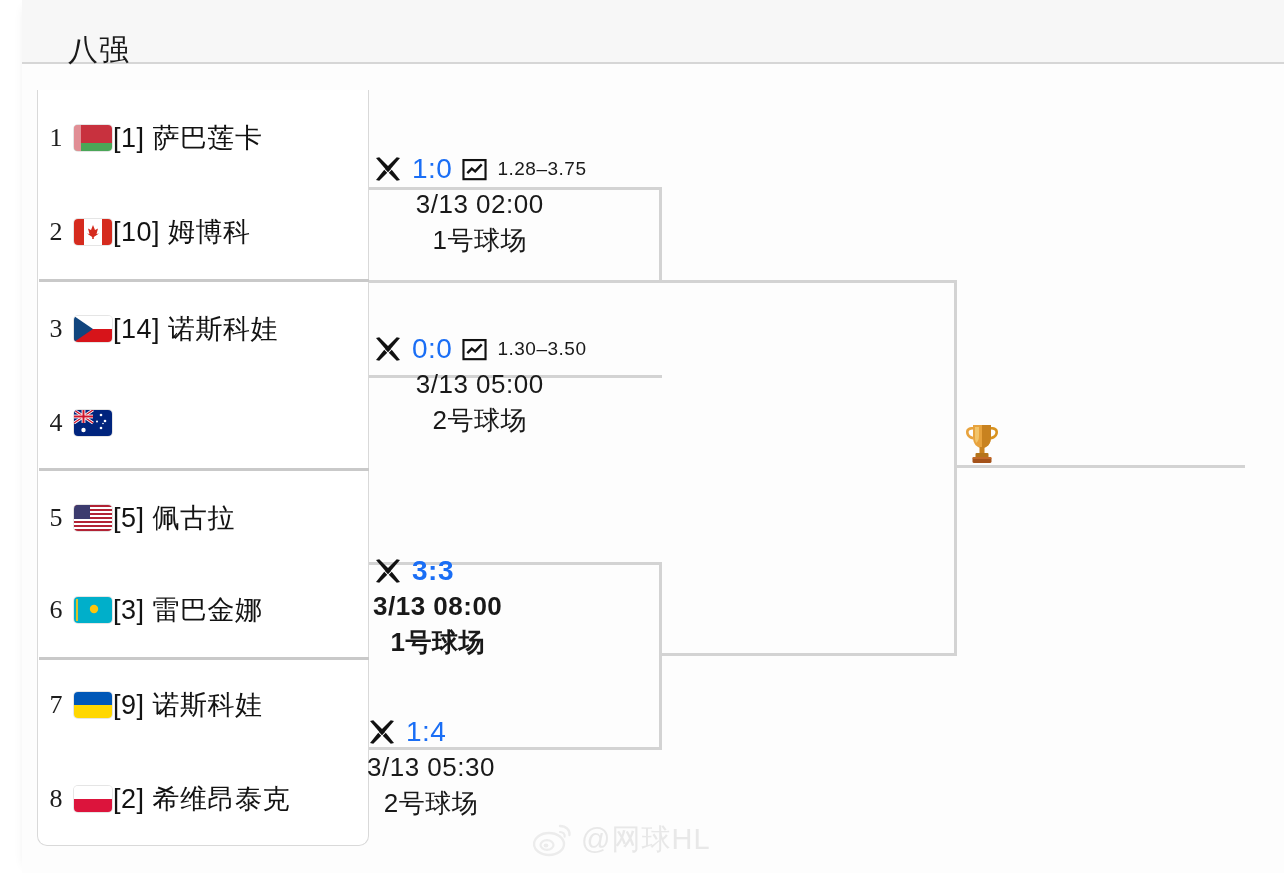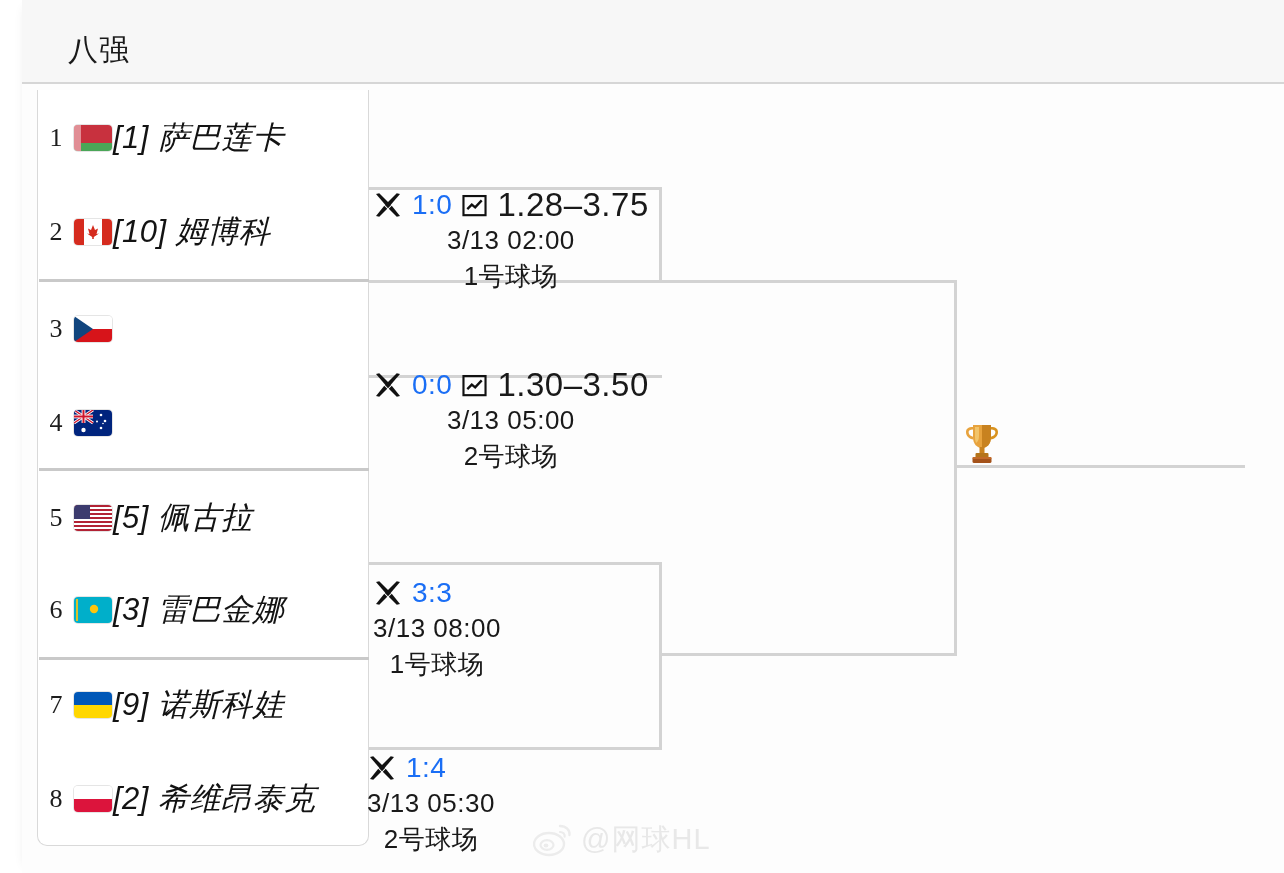--- a/index.html
+++ b/index.html
@@ -25,21 +25,21 @@
     background: #fdfdfd;
     box-shadow: -6px 0 10px -8px rgba(0,0,0,0.08);
   }
 
   
   #round-header {
     position: absolute;
     left: 22px;
     top: 0px;
     width: 1262px;
-    height: 84px;
+    height: 64px;
     background: #f7f7f7;
     border-bottom: 2px solid #d6d6d6;
     box-sizing: border-box;
   }
   #round-title {
     position: absolute;
     left: 46px;
     top: 30px;
     font-size: 30px;
     color: #1a1a1a;
@@ -89,62 +89,60 @@
     height: 26px;
     flex: none;
     border-radius: 4px;
     overflow: hidden;
     position: relative;
     box-shadow: 0 0 0 1px rgba(0,0,0,0.10);
     margin-right: 1px;
   }
   .flag svg { display: block; width: 38px; height: 26px; }
   .player-name {
-    font-size: 31px;
+    font-size: 27px;
     color: #131313;
     white-space: nowrap;
     letter-spacing: 0.5px;
-    font-style: italic;
   }
 
   
   .hline {
     position: absolute;
     background: #d3d3d3;
     height: 3px;
   }
   .vline {
     position: absolute;
     background: #d3d3d3;
     width: 3px;
   }
 
   
   .match-info {
     position: absolute;
     white-space: nowrap;
-    margin-top: 36px;
   }
   .score-line {
     display: flex;
     align-items: center;
     gap: 9px;
     height: 34px;
     font-size: 28px;
   }
   .swords-icon { flex: none; display: block; }
   .score-val {
     color: #1a6ef5;
     font-size: 28px;
     letter-spacing: 0.5px;
   }
   .chart-icon { flex: none; display: block; }
   .odds-val {
     color: #191919;
-    font-size: 33px;
+    font-size: 19px;
     letter-spacing: 0.5px;
   }
   .meta-line {
     font-size: 26px;
     color: #191919;
     line-height: 36px;
     letter-spacing: 0.5px;
     text-align: center;
   }
 
@@ -217,20 +215,21 @@
 
   <div class="player-row" style="top:192px;">
     <span class="seat-no">3</span>
     <span class="flag">
       <svg viewBox="0 0 38 26">
           <rect width="38" height="13" fill="#ffffff"></rect>
           <rect y="13" width="38" height="13" fill="#d7141a"></rect>
           <path d="M0 0 L19 13 L0 26 Z" fill="#11457e"></path>
         </svg>
     </span>
+    <span class="player-name"><span>[14]</span> <span>诺斯科娃</span></span>
   </div>
 
   <div class="player-row" style="top:286px;">
     <span class="seat-no">4</span>
     <span class="flag">
       <svg viewBox="0 0 38 26">
           <rect width="38" height="26" fill="#00247d"></rect>
           <g>
             <rect x="0" y="0" width="19" height="13" fill="#00247d"></rect>
             <path d="M0 0 L19 13 M19 0 L0 13" stroke="#ffffff" stroke-width="3"></path>
@@ -359,21 +358,21 @@
     <svg class="chart-icon" width="27" height="27" viewBox="0 0 24 24">
       <rect x="2.2" y="3.6" width="19.6" height="17" fill="none" stroke="#111111" stroke-width="1.9"></rect>
       <polyline points="5.6,15.2 9.6,11.2 12.6,13.6 18.4,7.4" fill="none" stroke="#111111" stroke-width="2.1" stroke-linejoin="miter"></polyline>
     </svg>
     <span class="odds-val">1.30–3.50</span>
   </div>
   <div class="meta-line">3/13 05:00</div>
   <div class="meta-line">2号球场</div>
 </div>
 
-<div class="match-info" style="left:373px; top:540px;">
+<div class="match-info" style="left:373px; top:554px;font-weight:bold;">
   <div class="score-line">
     <svg class="swords-icon" width="30" height="30" viewBox="0 0 24 24">
       <g fill="#111111">
         <path d="M2.4 3.2 L5.0 2.6 L14.4 12.0 L12.0 14.4 Z"></path>
         <path d="M21.6 3.2 L19.0 2.6 L9.6 12.0 L12.0 14.4 Z"></path>
         <path d="M2.4 20.8 L5.0 21.4 L11.4 15.0 L9.0 12.6 Z"></path>
         <path d="M21.6 20.8 L19.0 21.4 L12.6 15.0 L15.0 12.6 Z"></path>
       </g>
     </svg>
     <span class="score-val">3:3</span>

